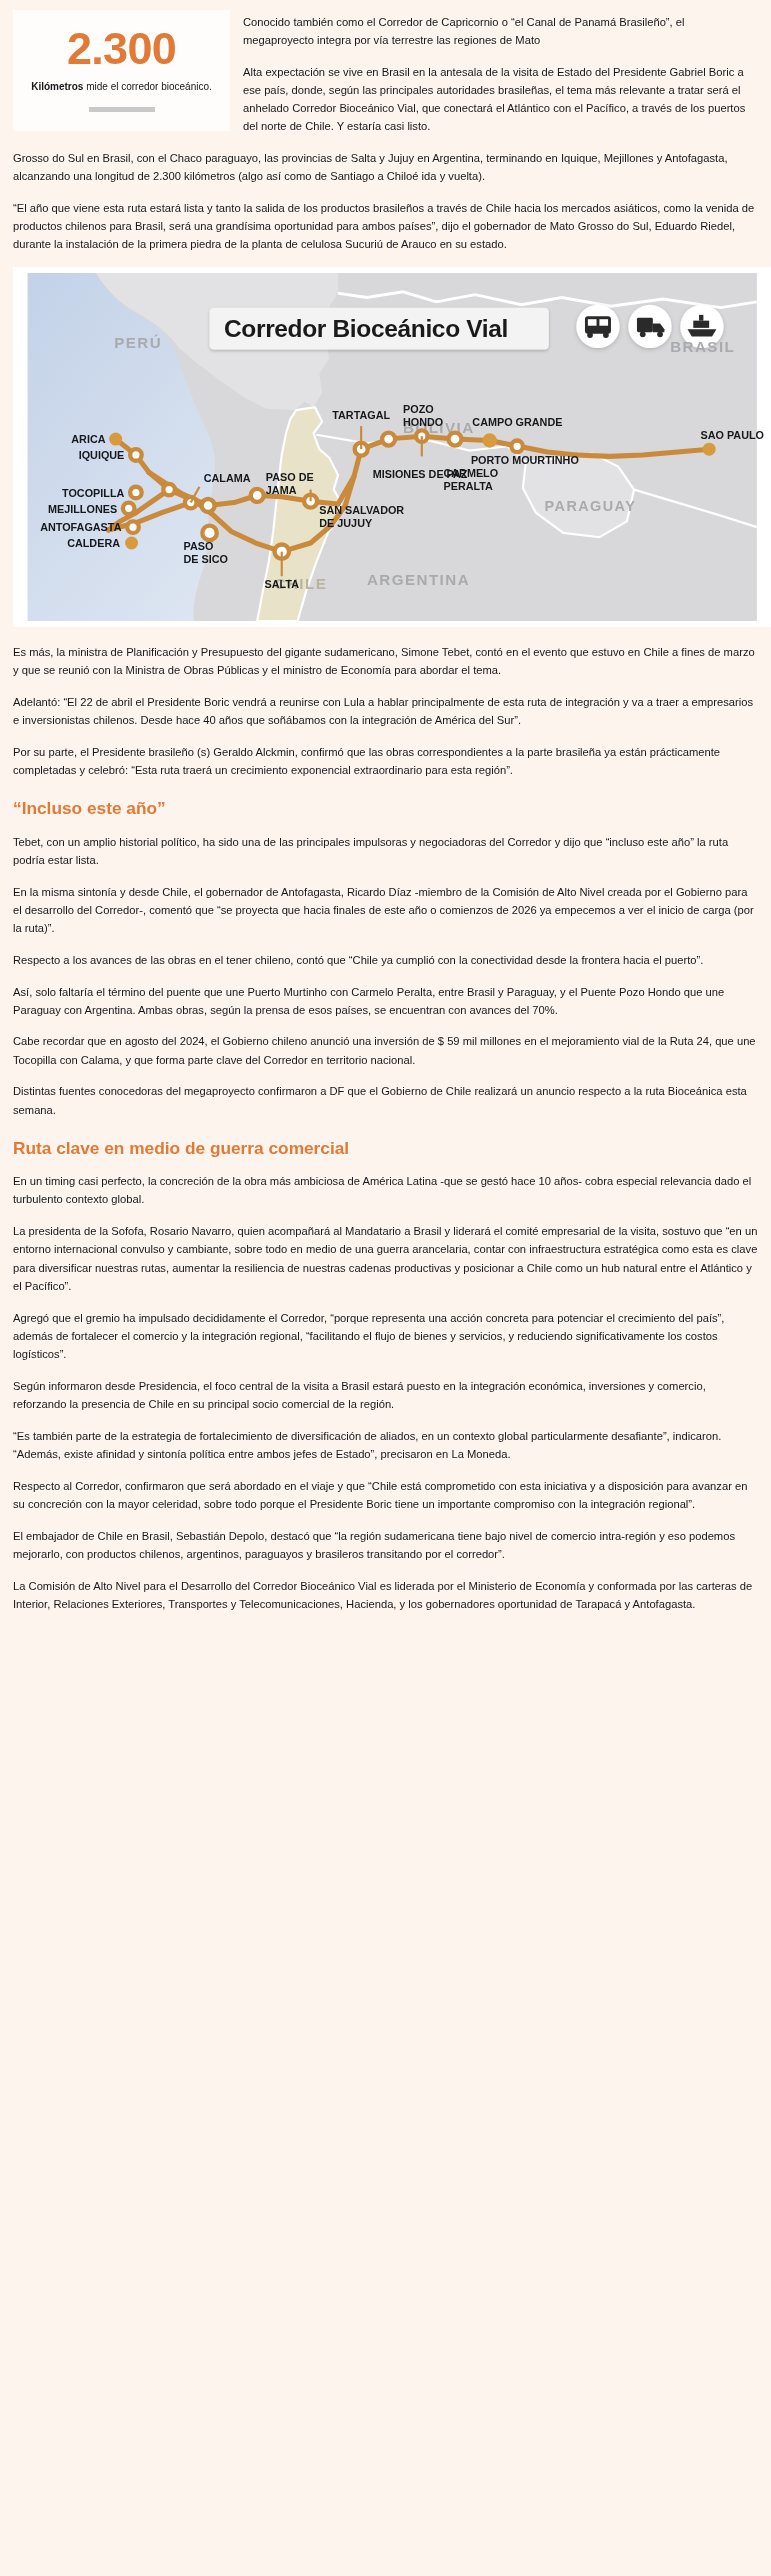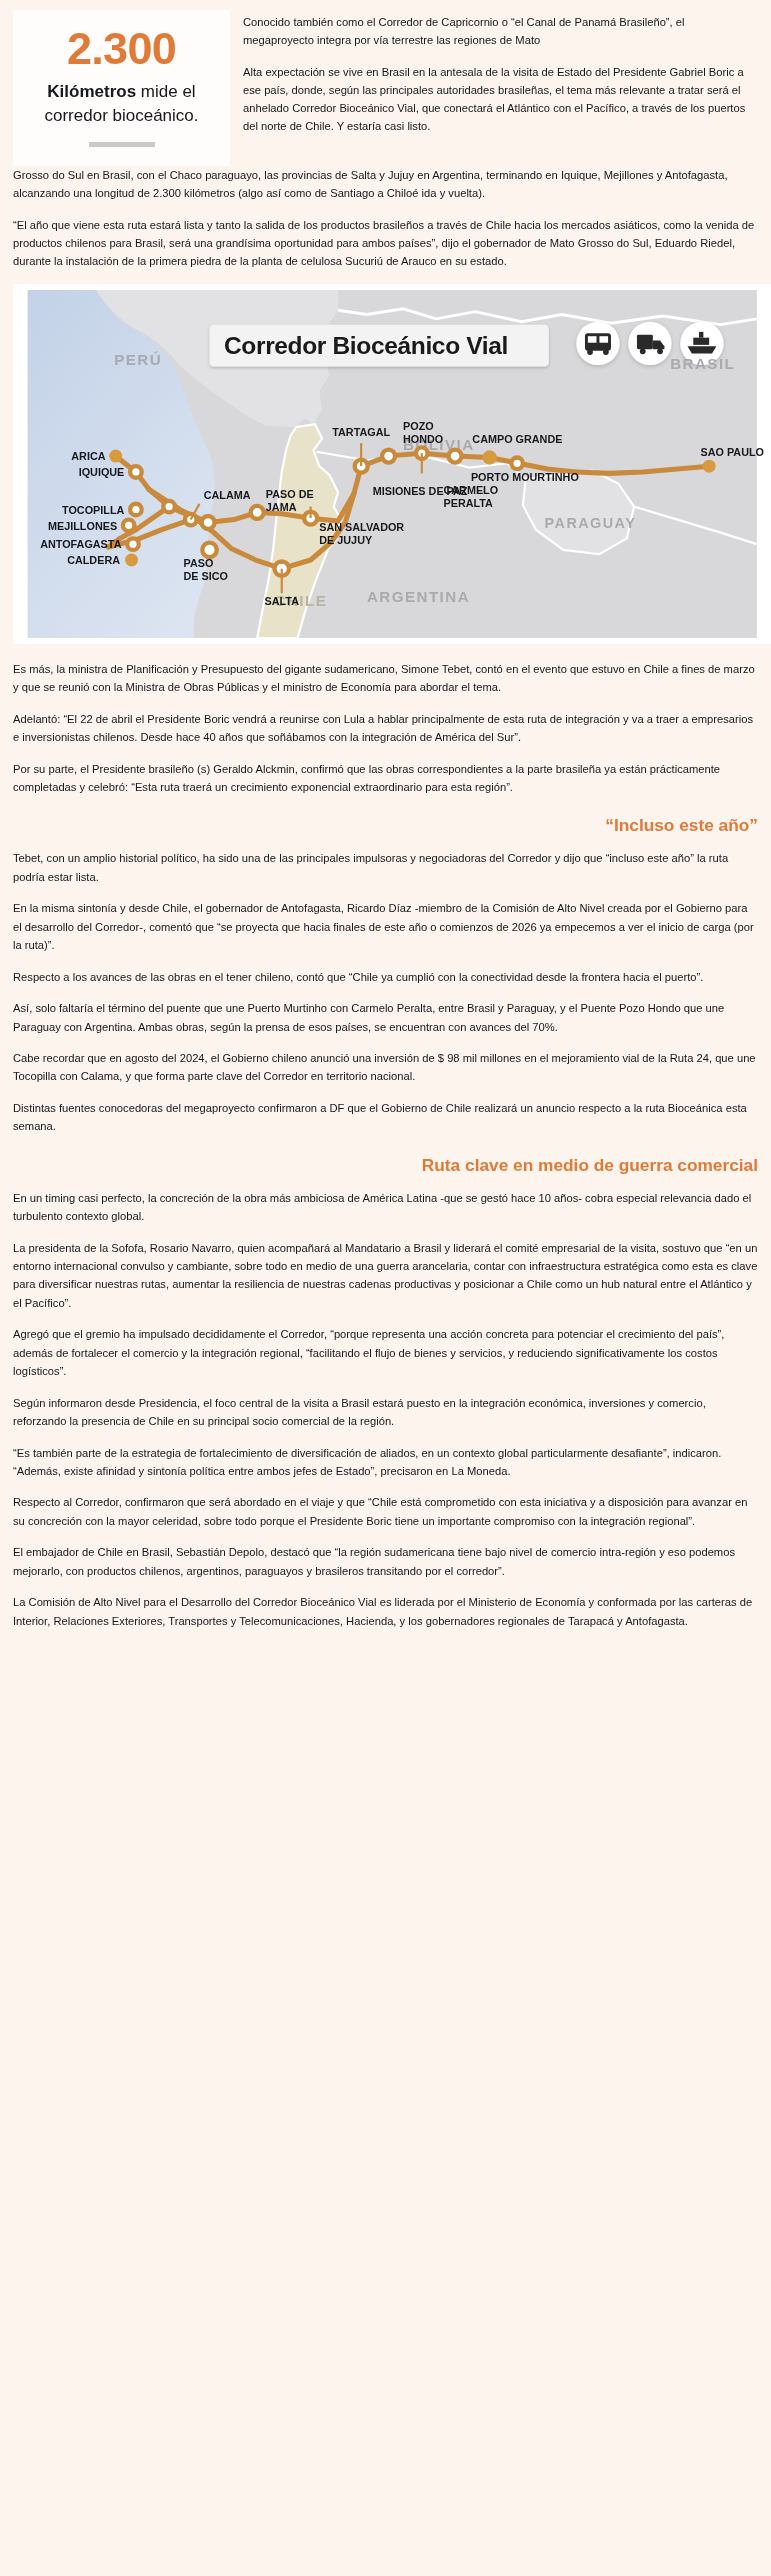--- a/index.html
+++ b/index.html
@@ -32,21 +32,21 @@
   }
   .stat-number {
     font-size: 45px;
     line-height: 1;
     font-weight: bold;
     color: #e07a36;
     letter-spacing: -0.7px;
     margin-bottom: 8.7px;
   }
   .stat-caption {
-    font-size: 17px;
+    font-size: 10px;
     line-height: 1.45;
     color: #16181c;
   }
   .stat-caption b { font-weight: bold; }
   .stat-rule {
     width: 66px;
     height: 5px;
     background: #c9c9c9;
     margin: 13px auto 0 auto;
   }
@@ -68,21 +68,20 @@
   }
   .full-width-text p.body { margin-bottom: 13.7px; }
 
   h2.section-head {
     color: #e07a36;
     font-size: 17.3px;
     line-height: 1.25;
     font-weight: bold;
     margin: 19px 0 13px 0;
     padding: 0 13px;
-    text-align: right;
   }
 
   
   .map-wrap {
     margin: 10px 0 16px 13px;
     background: #ffffff;
     padding: 5.8px;
   }
   .map-figure {
     width: 100%;
@@ -291,31 +290,31 @@
     <p class="body">Por su parte, el Presidente brasileño (s) Geraldo Alckmin, confirmó que las obras correspondientes a la parte brasileña ya están prácticamente completadas y celebró: “Esta ruta traerá un crecimiento exponencial extraordinario para esta región”.</p>
   </div>
 
   <h2 class="section-head">“Incluso este año”</h2>
 
   <div class="full-width-text">
     <p class="body">Tebet, con un amplio historial político, ha sido una de las principales impulsoras y negociadoras del Corredor y dijo que “incluso este año” la ruta podría estar lista.</p>
     <p class="body">En la misma sintonía y desde Chile, el gobernador de Antofagasta, Ricardo Díaz -miembro de la Comisión de Alto Nivel creada por el Gobierno para el desarrollo del Corredor-, comentó que “se proyecta que hacia finales de este año o comienzos de 2026 ya empecemos a ver el inicio de carga (por la ruta)”.</p>
     <p class="body">Respecto a los avances de las obras en el tener chileno, contó que “Chile ya cumplió con la conectividad desde la frontera hacia el puerto”.</p>
     <p class="body">Así, solo faltaría el término del puente que une Puerto Murtinho con Carmelo Peralta, entre Brasil y Paraguay, y el Puente Pozo Hondo que une Paraguay con Argentina. Ambas obras, según la prensa de esos países, se encuentran con avances del 70%.</p>
-    <p class="body">Cabe recordar que en agosto del 2024, el Gobierno chileno anunció una inversión de $ 98 mil millones en el mejoramiento vial de la Ruta 24, que une Tocopilla con Calama, y que forma parte clave del Corredor en territorio nacional.</p>
+    <p class="body">Cabe recordar que en agosto del 2024, el Gobierno chileno anunció una inversión de $ 59 mil millones en el mejoramiento vial de la Ruta 24, que une Tocopilla con Calama, y que forma parte clave del Corredor en territorio nacional.</p>
     <p class="body">Distintas fuentes conocedoras del megaproyecto confirmaron a DF que el Gobierno de Chile realizará un anuncio respecto a la ruta Bioceánica esta semana.</p>
   </div>
 
   <h2 class="section-head">Ruta clave en medio de guerra comercial</h2>
 
   <div class="full-width-text">
     <p class="body">En un timing casi perfecto, la concreción de la obra más ambiciosa de América Latina -que se gestó hace 10 años- cobra especial relevancia dado el turbulento contexto global.</p>
     <p class="body">La presidenta de la Sofofa, Rosario Navarro, quien acompañará al Mandatario a Brasil y liderará el comité empresarial de la visita, sostuvo que “en un entorno internacional convulso y cambiante, sobre todo en medio de una guerra arancelaria, contar con infraestructura estratégica como esta es clave para diversificar nuestras rutas, aumentar la resiliencia de nuestras cadenas productivas y posicionar a Chile como un hub natural entre el Atlántico y el Pacífico”.</p>
     <p class="body">Agregó que el gremio ha impulsado decididamente el Corredor, “porque representa una acción concreta para potenciar el crecimiento del país”, además de fortalecer el comercio y la integración regional, “facilitando el flujo de bienes y servicios, y reduciendo significativamente los costos logísticos”.</p>
     <p class="body">Según informaron desde Presidencia, el foco central de la visita a Brasil estará puesto en la integración económica, inversiones y comercio, reforzando la presencia de Chile en su principal socio comercial de la región.</p>
     <p class="body">“Es también parte de la estrategia de fortalecimiento de diversificación de aliados, en un contexto global particularmente desafiante”, indicaron. “Además, existe afinidad y sintonía política entre ambos jefes de Estado”, precisaron en La Moneda.</p>
     <p class="body">Respecto al Corredor, confirmaron que será abordado en el viaje y que “Chile está comprometido con esta iniciativa y a disposición para avanzar en su concreción con la mayor celeridad, sobre todo porque el Presidente Boric tiene un importante compromiso con la integración regional”.</p>
     <p class="body">El embajador de Chile en Brasil, Sebastián Depolo, destacó que “la región sudamericana tiene bajo nivel de comercio intra-región y eso podemos mejorarlo, con productos chilenos, argentinos, paraguayos y brasileros transitando por el corredor”.</p>
-    <p class="body">La Comisión de Alto Nivel para el Desarrollo del Corredor Bioceánico Vial es liderada por el Ministerio de Economía y conformada por las carteras de Interior, Relaciones Exteriores, Transportes y Telecomunicaciones, Hacienda, y los gobernadores regionales de Tarapacá y Antofagasta.</p>
+    <p class="body">La Comisión de Alto Nivel para el Desarrollo del Corredor Bioceánico Vial es liderada por el Ministerio de Economía y conformada por las carteras de Interior, Relaciones Exteriores, Transportes y Telecomunicaciones, Hacienda, y los gobernadores oportunidad de Tarapacá y Antofagasta.</p>
   </div>
 
 </div>
 
 
 </body></html>

